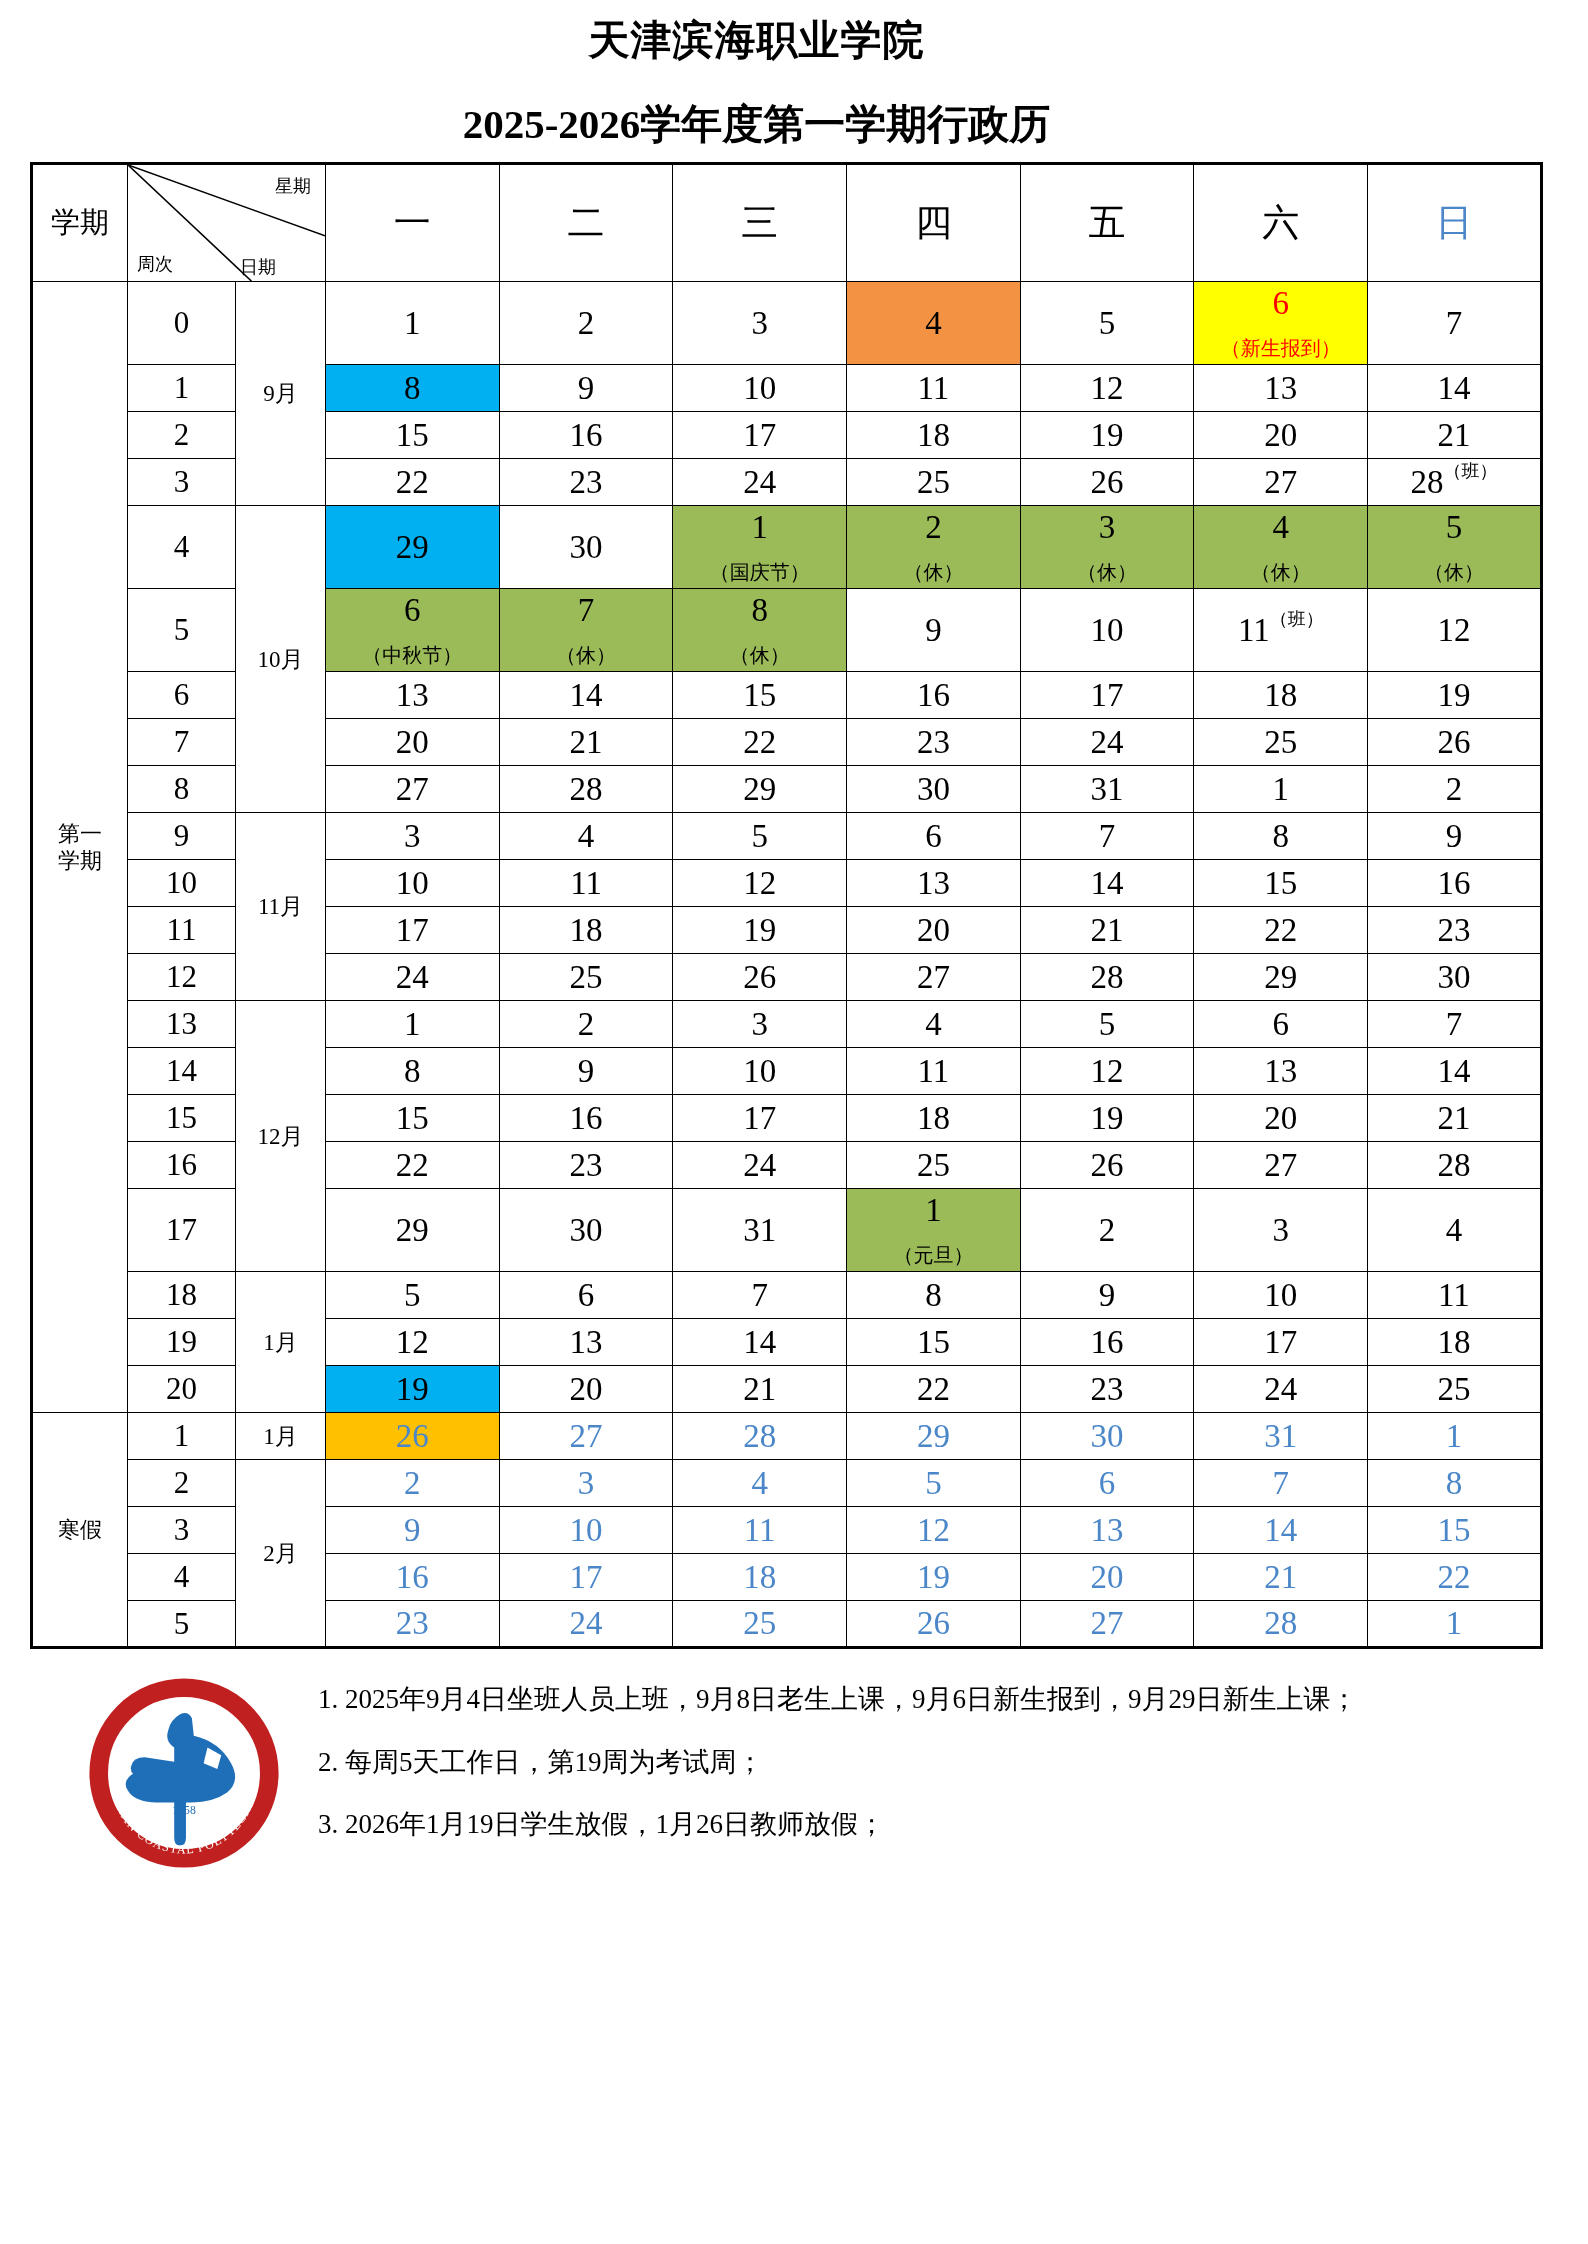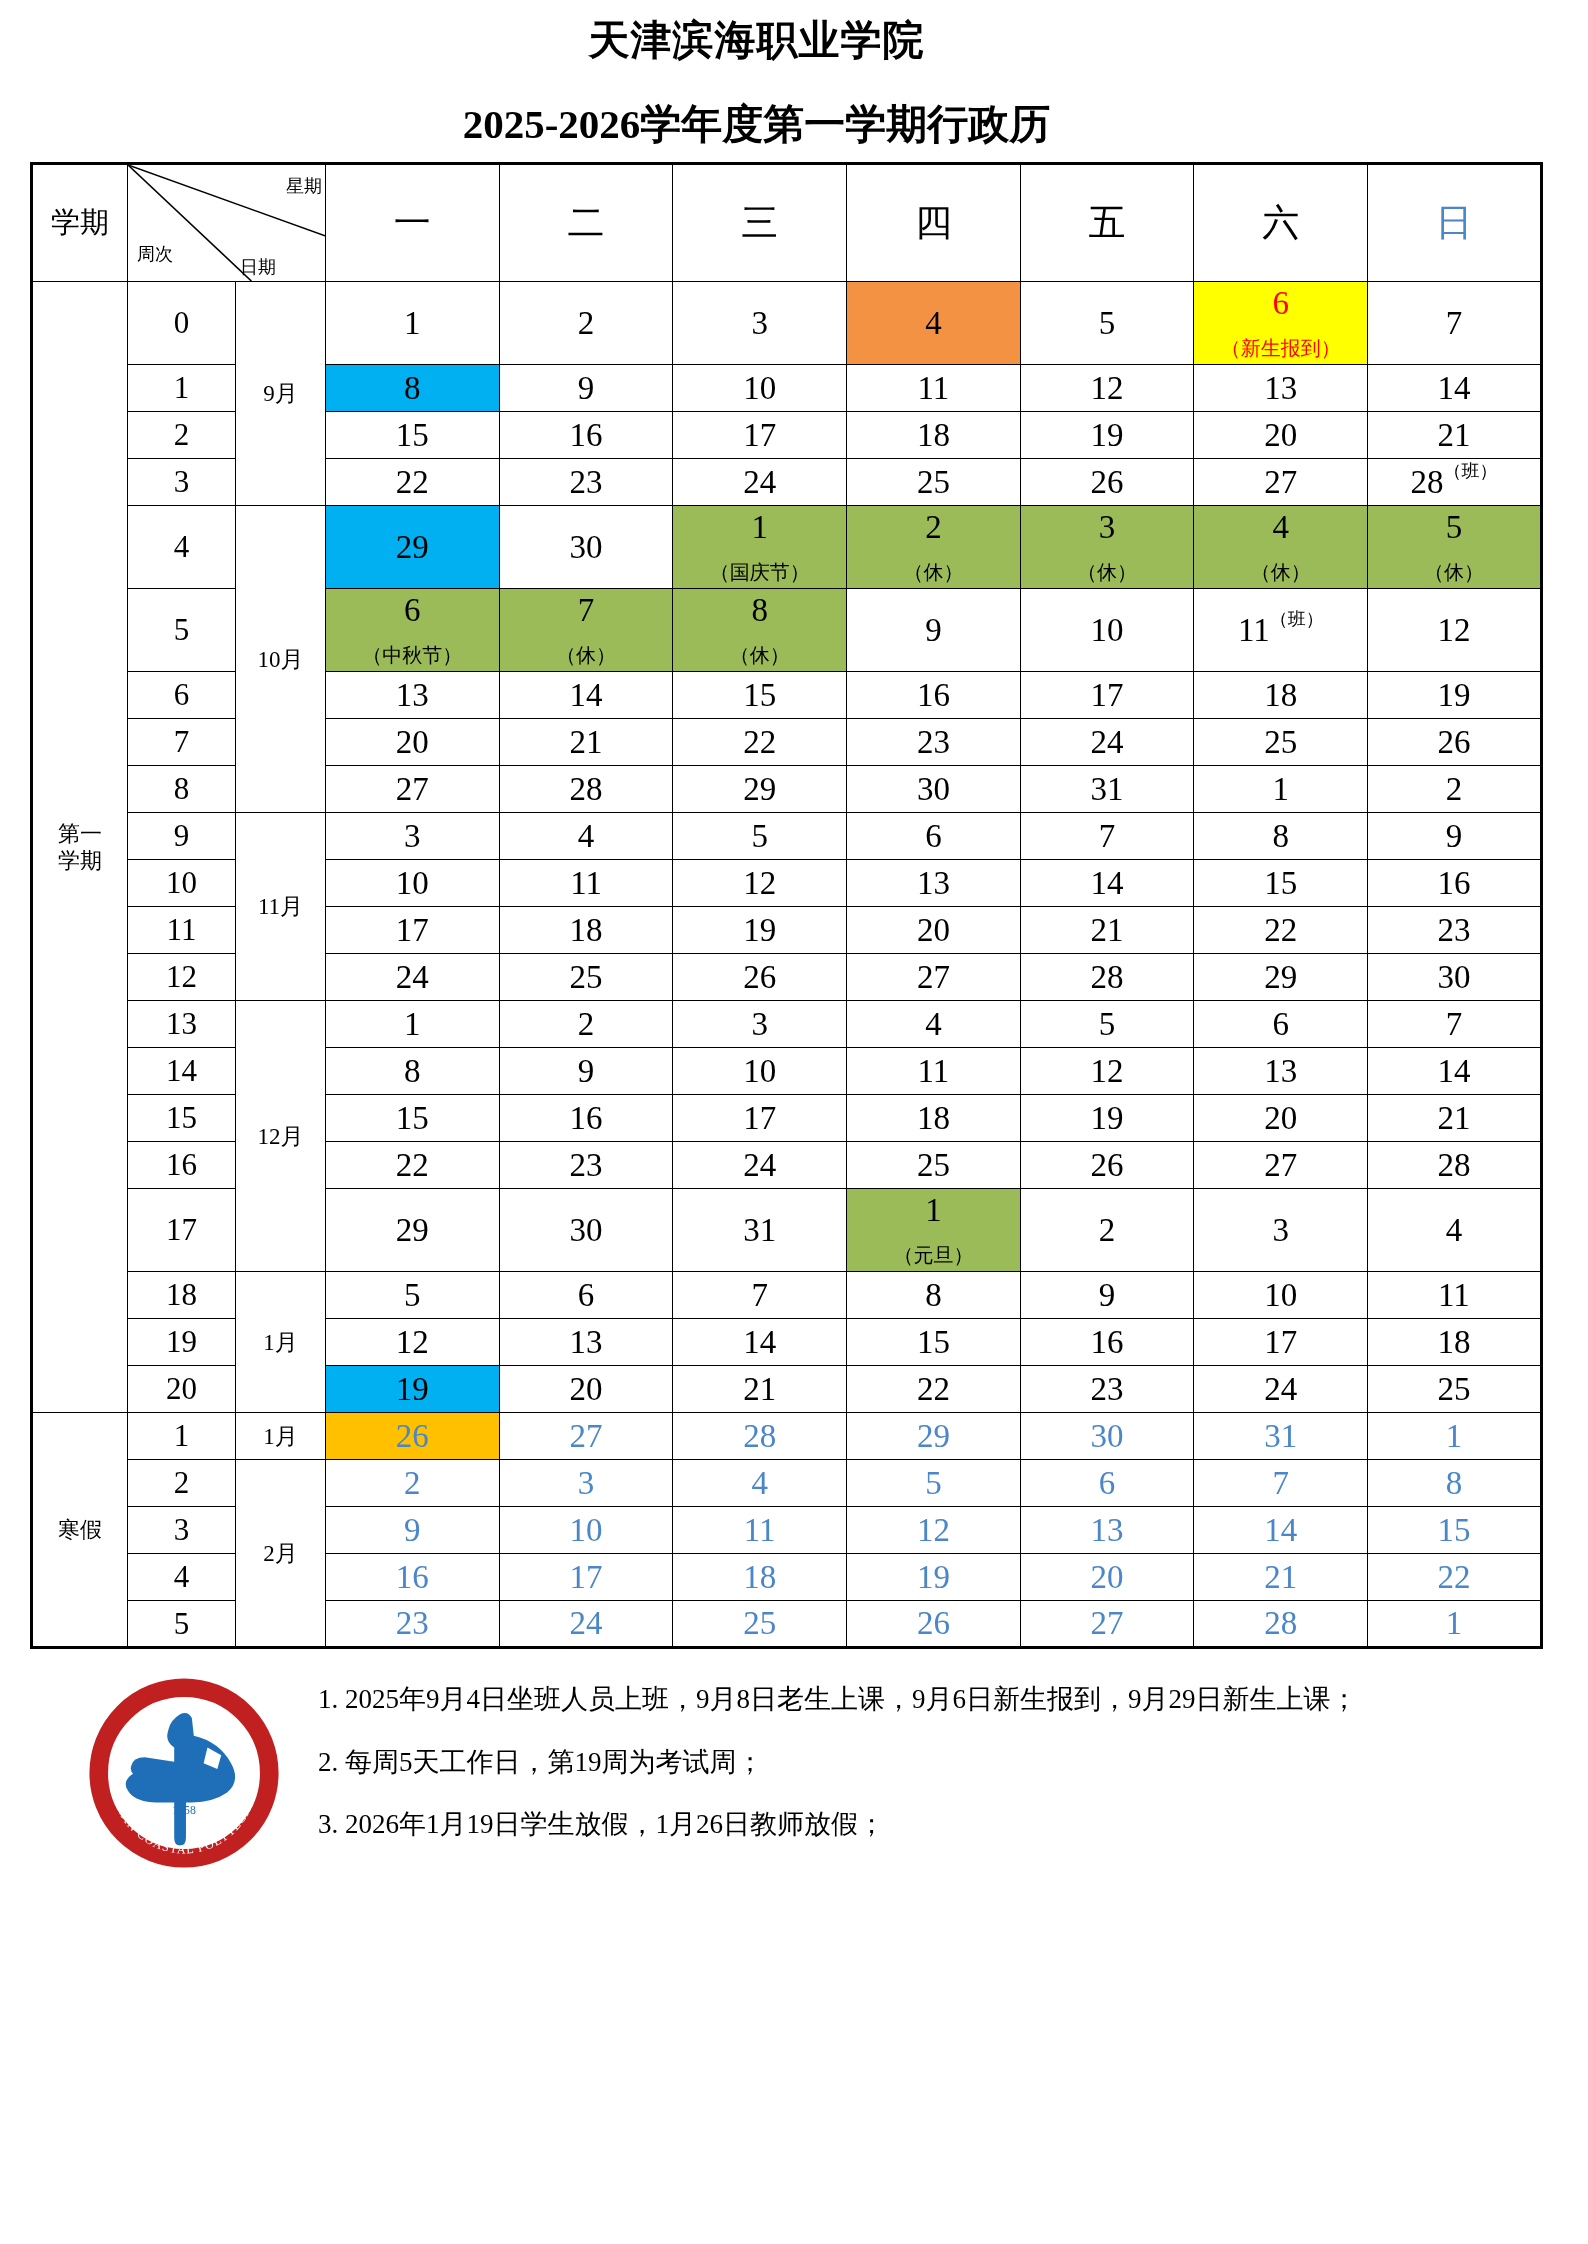--- a/index.html
+++ b/index.html
@@ -52,22 +52,22 @@
   
   tr.head td { height: 118px; }
   .sem-head { font-size: 29px; }
   .corner {
     position: relative;
     padding: 0;
     overflow: hidden;
   }
   .corner svg { position: absolute; inset: 0; width: 100%; height: 100%; }
   .corner .lbl { position: absolute; font-size: 18px; line-height: 1; white-space: nowrap; }
-  .corner .lbl-weekday { top: 12px; right: 3px; }
-  .corner .lbl-weeknum { bottom: 18px; left: 9px; }
+  .corner .lbl-weekday { top: 12px; right: 14px; }
+  .corner .lbl-weeknum { bottom: 8px; left: 9px; }
   .corner .lbl-date    { bottom: 5px; left: 112px; }
   .wd { font-size: 37px; }
   .wd.sun { color: #4a86c8; }
 
   
   td.weeknum { font-size: 31px; }
   td.month   { font-size: 23px; }
   td.sem     { font-size: 22px; line-height: 1.25; }
   td.day     { font-size: 33px; position: relative; }
   tr.r-norm td { height: 47px; }

